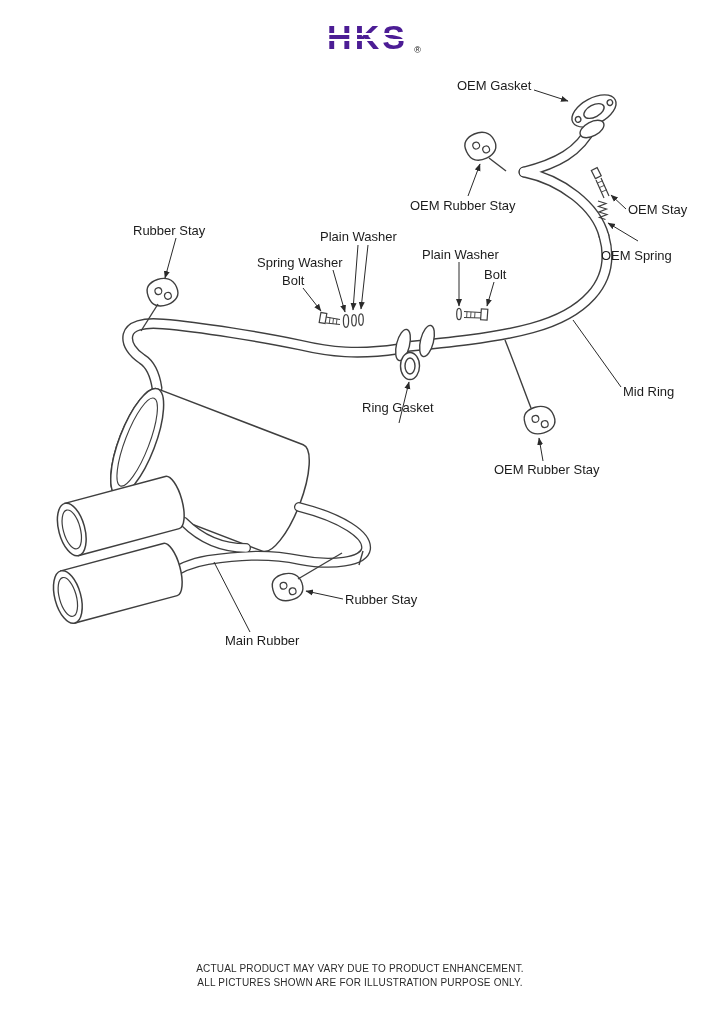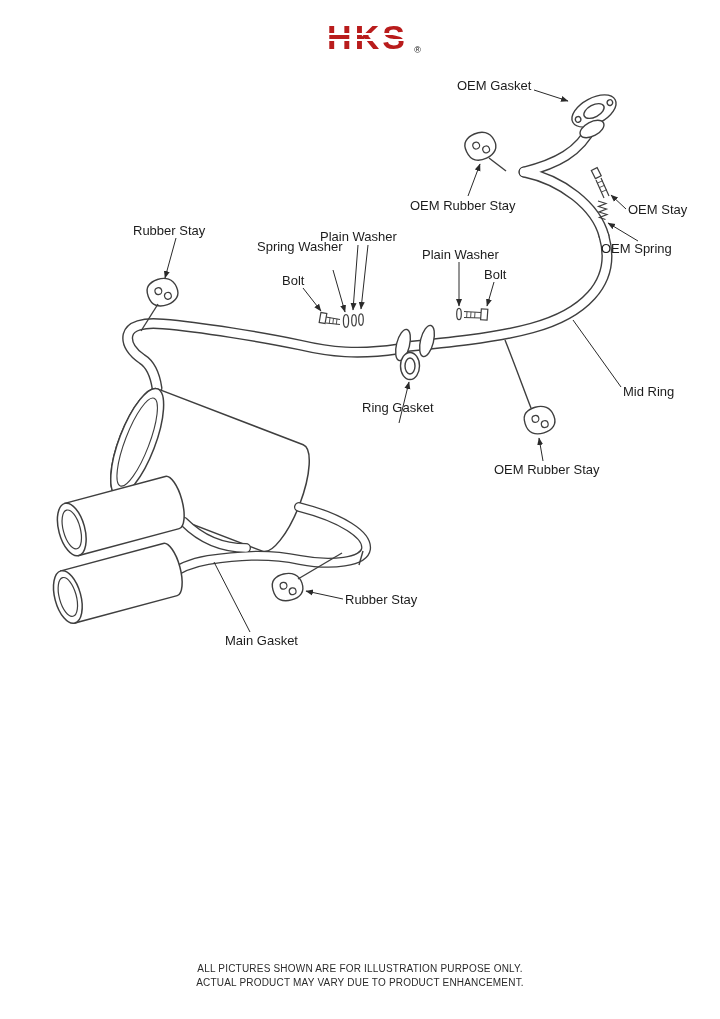--- a/index.html
+++ b/index.html
@@ -7,21 +7,21 @@
     position:relative;width:720px;height:1019px;margin:0 auto;
     background:#ffffff;overflow:hidden;
     font-family:"Liberation Sans",sans-serif;
   }
   .diagram{position:absolute;left:0;top:0;}
   
   .logo{position:absolute;top:20px;left:0;right:0;text-align:center;height:44px;}
   .logo-inner{position:relative;display:inline-block;}
   .logo-text{
     font-family:"Liberation Sans",sans-serif;
-    font-weight:900;font-size:34px;letter-spacing:3px;color:#b91c1c;
+    font-weight:900;font-size:34px;letter-spacing:3px;color:#4c1d95;
     display:inline-block;line-height:1;margin-left:15px;
   }
   .stripe{position:absolute;left:-2px;right:0;height:2.4px;background:#fff;}
   .s1{top:13px}.s2{top:19px}
   .logo-reg{
     position:absolute;right:-13px;bottom:-1px;
     font-size:9px;font-weight:400;color:#0d0d0d;
   }
   
   .lbl{
@@ -172,31 +172,31 @@
       <path d="M 399,423 L 409,382" marker-end="url(#arr)"></path>
       <path d="M 543,461 L 539,438" marker-end="url(#arr)"></path>
       <path d="M 343,599 L 306,591" marker-end="url(#arr)"></path>
       <path d="M 250,632 L 214,562"></path>
     </g>
   </svg>
 
   <div class="lbl" style="left:457px;top:78px">OEM Gasket</div>
   <div class="lbl" style="left:410px;top:198px">OEM Rubber Stay</div>
   <div class="lbl" style="left:628px;top:202px">OEM Stay</div>
-  <div class="lbl" style="left:601px;top:241px">OEM Spring</div>
+  <div class="lbl" style="left:601px;top:248px">OEM Spring</div>
   <div class="lbl" style="left:133px;top:223px">Rubber Stay</div>
   <div class="lbl" style="left:320px;top:229px">Plain Washer</div>
-  <div class="lbl" style="left:257px;top:239px">Spring Washer</div>
+  <div class="lbl" style="left:257px;top:255px">Spring Washer</div>
   <div class="lbl" style="left:282px;top:273px">Bolt</div>
   <div class="lbl" style="left:422px;top:247px">Plain Washer</div>
   <div class="lbl" style="left:484px;top:267px">Bolt</div>
   <div class="lbl" style="left:623px;top:384px">Mid Ring</div>
   <div class="lbl" style="left:362px;top:400px">Ring Gasket</div>
   <div class="lbl" style="left:494px;top:462px">OEM Rubber Stay</div>
   <div class="lbl" style="left:345px;top:592px">Rubber Stay</div>
-  <div class="lbl" style="left:225px;top:633px">Main Gasket</div>
+  <div class="lbl" style="left:225px;top:633px">Main Rubber</div>
 
   <div class="footer">
+    <div>ACTUAL PRODUCT MAY VARY DUE TO PRODUCT ENHANCEMENT.</div>
     <div>ALL PICTURES SHOWN ARE FOR ILLUSTRATION PURPOSE ONLY.</div>
-    <div>ACTUAL PRODUCT MAY VARY DUE TO PRODUCT ENHANCEMENT.</div>
   </div>
 
 </div>
 
 </body></html>

